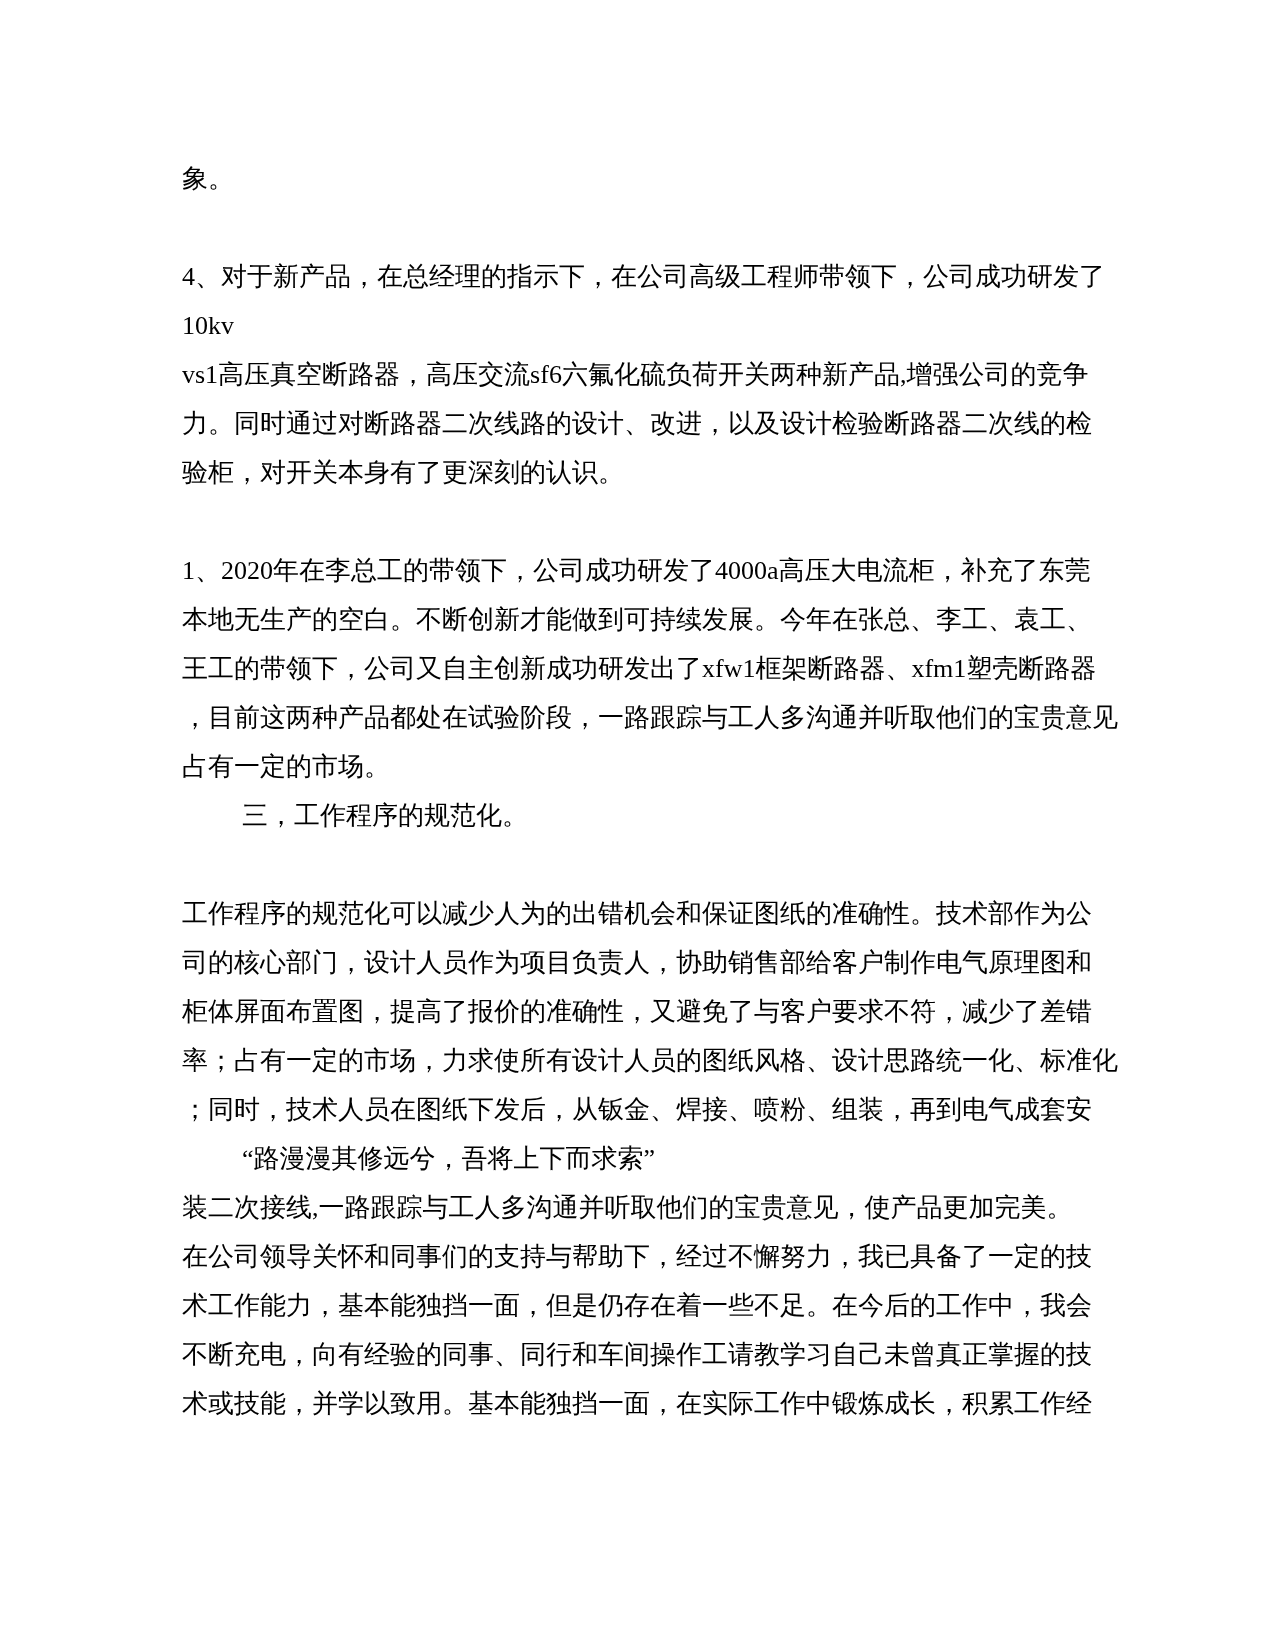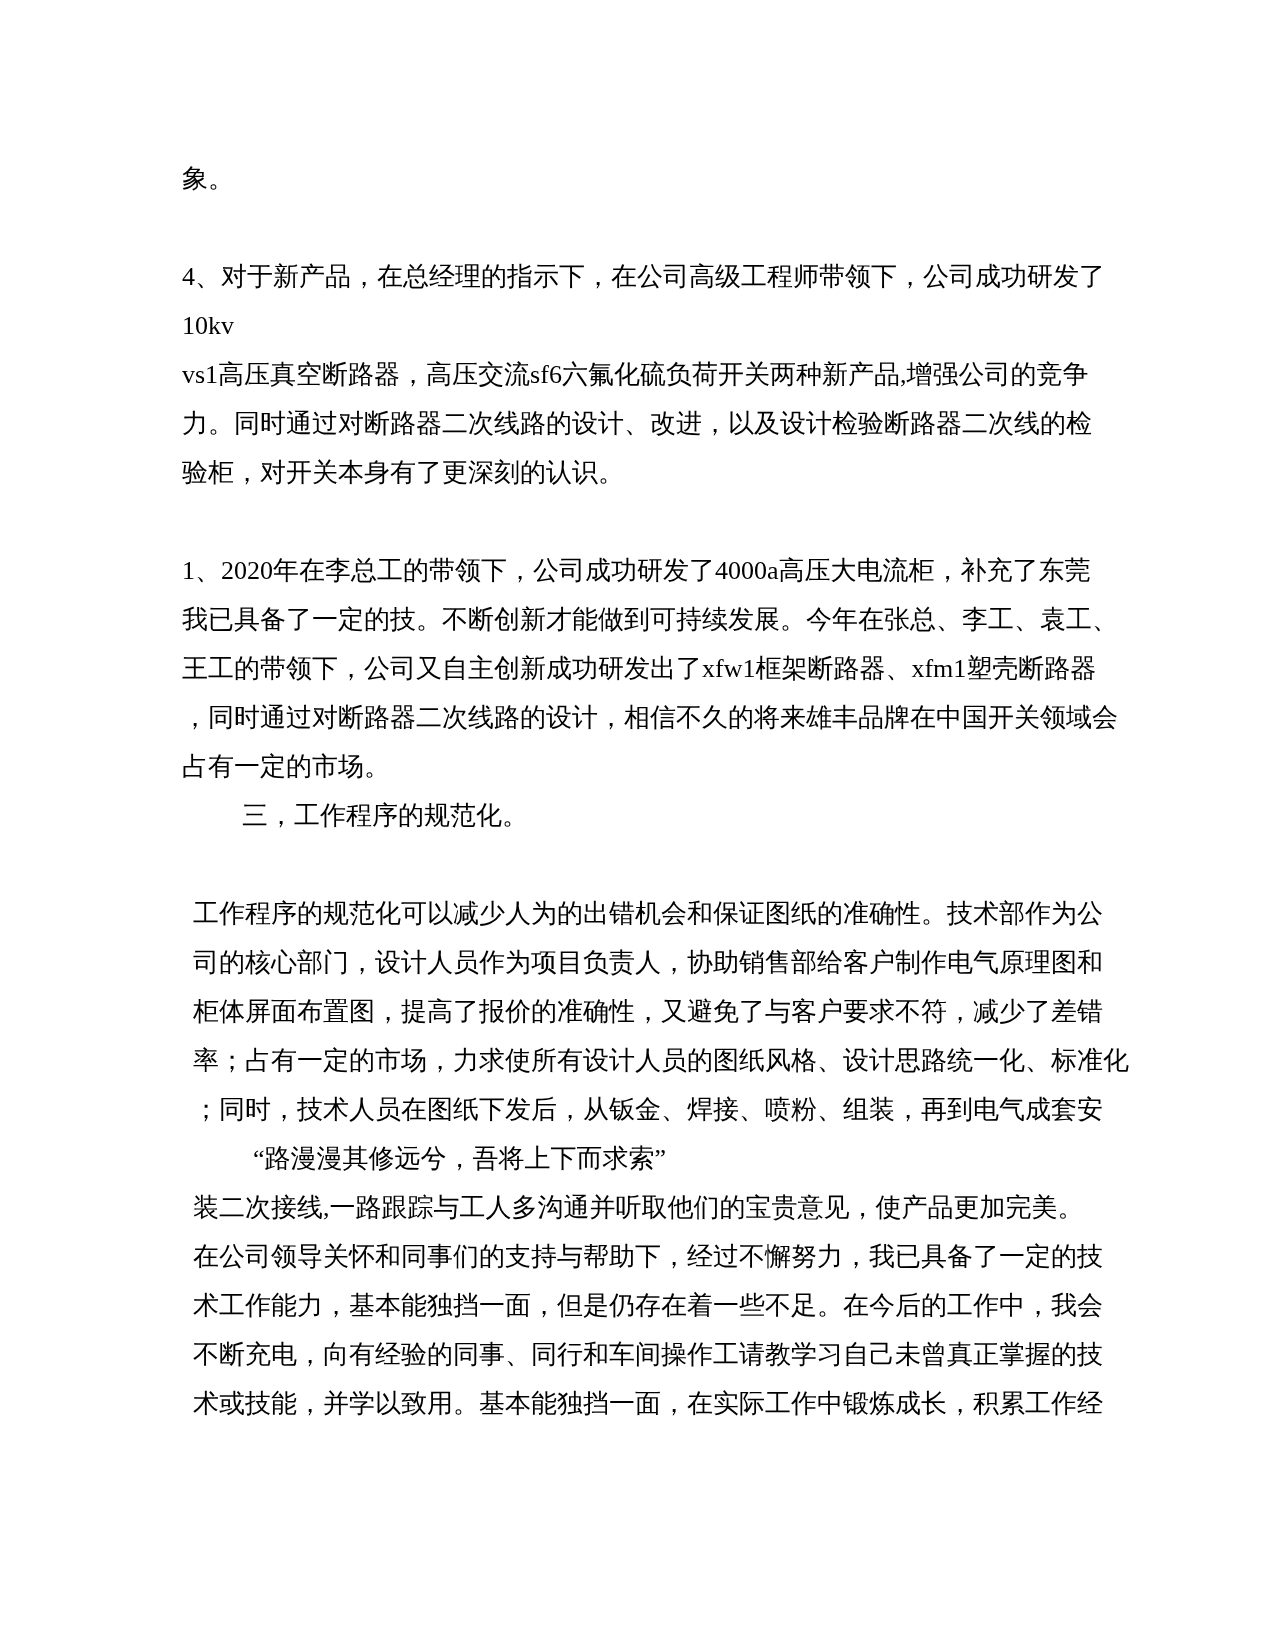--- a/index.html
+++ b/index.html
@@ -18,21 +18,20 @@
     line-height: 49px;
     box-sizing: border-box;
     padding: 154px 160px 0 182px;
     overflow: hidden;
   }
   .para {
     margin: 0 0 49px 0;
   }
   .para:last-child {
     margin-bottom: 0;
-    margin-left: 11px;
   }
   .line {
     white-space: nowrap;
     height: 49px;
     letter-spacing: 0;
   }
   .line.indent {
     padding-left: 60px;
     font-family: Liberation Serif, serif;
   }
@@ -49,23 +48,23 @@
   <div class="para">
     <div class="line">4、对于新产品，在总经理的指示下，在公司高级工程师带领下，公司成功研发了</div>
     <div class="line">10kv</div>
     <div class="line">vs1高压真空断路器，高压交流sf6六氟化硫负荷开关两种新产品,增强公司的竞争</div>
     <div class="line">力。同时通过对断路器二次线路的设计、改进，以及设计检验断路器二次线的检</div>
     <div class="line">验柜，对开关本身有了更深刻的认识。</div>
   </div>
 
   <div class="para">
     <div class="line">1、2020年在李总工的带领下，公司成功研发了4000a高压大电流柜，补充了东莞</div>
-    <div class="line">我已具备了一定的技。不断创新才能做到可持续发展。今年在张总、李工、袁工、</div>
+    <div class="line">本地无生产的空白。不断创新才能做到可持续发展。今年在张总、李工、袁工、</div>
     <div class="line">王工的带领下，公司又自主创新成功研发出了xfw1框架断路器、xfm1塑壳断路器</div>
-    <div class="line">，同时通过对断路器二次线路的设计，相信不久的将来雄丰品牌在中国开关领域会</div>
+    <div class="line">，目前这两种产品都处在试验阶段，一路跟踪与工人多沟通并听取他们的宝贵意见</div>
     <div class="line">占有一定的市场。</div>
     <div class="line indent">三，工作程序的规范化。</div>
   </div>
 
   <div class="para">
     <div class="line">工作程序的规范化可以减少人为的出错机会和保证图纸的准确性。技术部作为公</div>
     <div class="line">司的核心部门，设计人员作为项目负责人，协助销售部给客户制作电气原理图和</div>
     <div class="line">柜体屏面布置图，提高了报价的准确性，又避免了与客户要求不符，减少了差错</div>
     <div class="line">率；占有一定的市场，力求使所有设计人员的图纸风格、设计思路统一化、标准化</div>
     <div class="line">；同时，技术人员在图纸下发后，从钣金、焊接、喷粉、组装，再到电气成套安</div>

